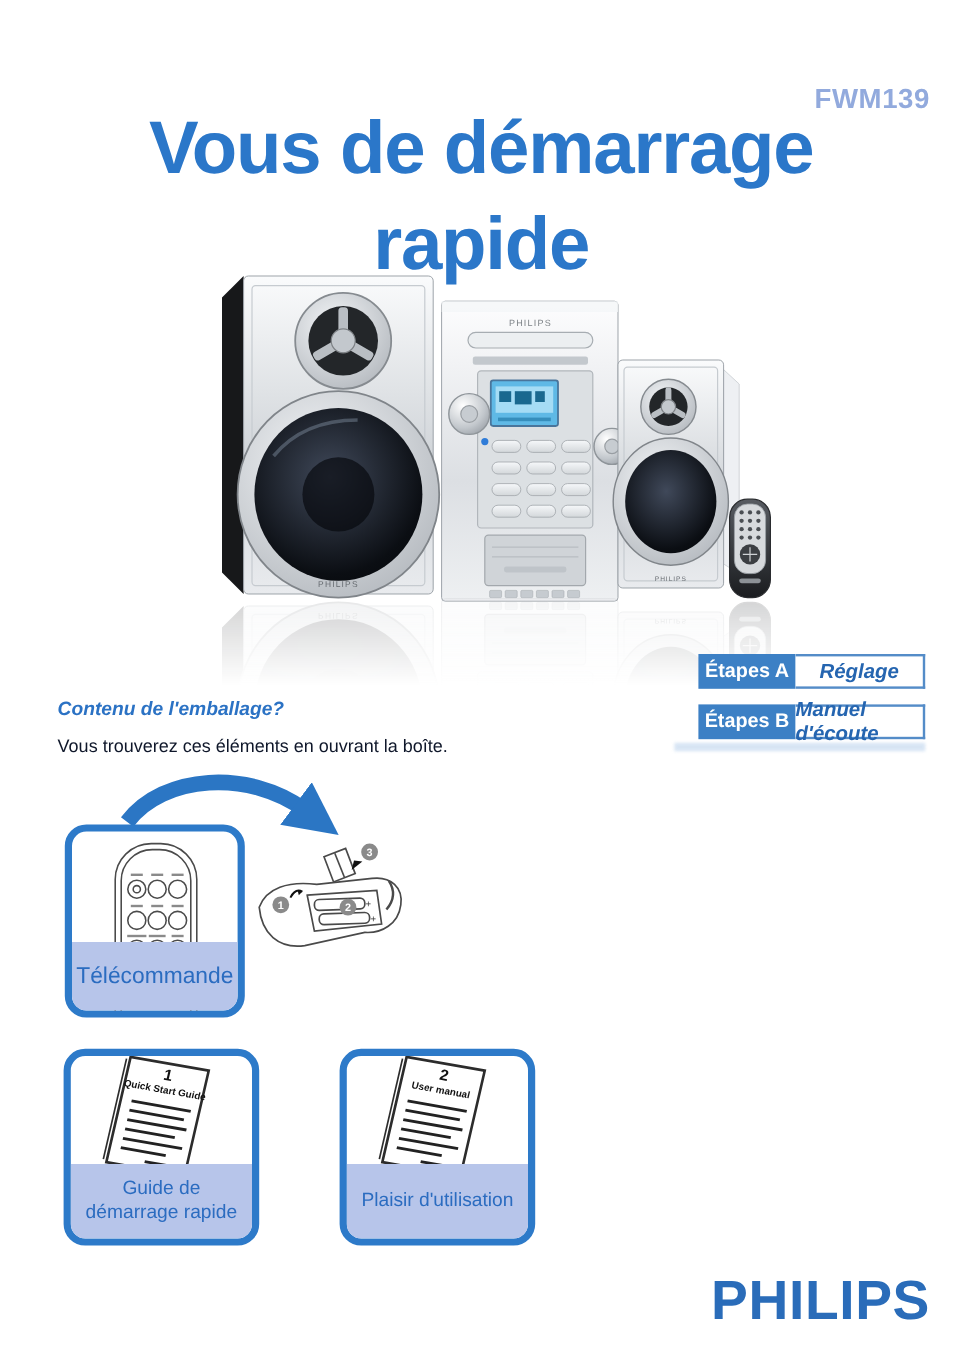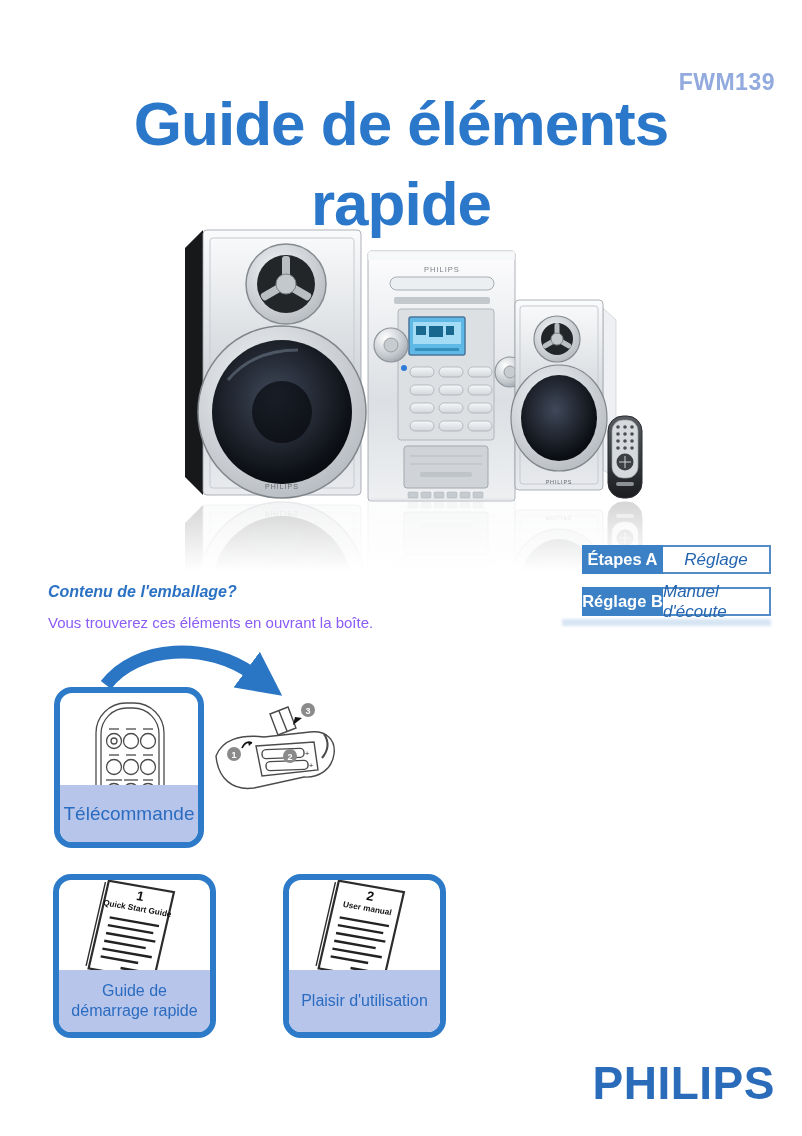--- a/index.html
+++ b/index.html
@@ -16,27 +16,27 @@
 
   
   .product{left:158px;top:220px;width:514px;height:372px;}
 
   
   .badge{left:562px;width:209px;height:29px;display:flex;box-sizing:border-box;}
   .badge-a{top:545px;} .badge-b{top:587px;}
   .badge .lbl{width:81px;background:#3c80c5;color:#ffffff;font-size:16.5px;font-weight:bold;
               display:flex;align-items:center;justify-content:center;margin-left:20px;}
   .badge .val{flex:1;background:#ffffff;border:2px solid #548cc8;border-left:none;
-              color:#2565b0;font-size:17px;font-weight:normal;font-style:italic;
+              color:#2565b0;font-size:17px;font-weight:bold;font-style:italic;
               display:flex;align-items:center;justify-content:center;box-sizing:border-box;}
   .badge-refl{left:562px;top:619px;width:209px;height:7px;background:#cadcf0;opacity:.75;filter:blur(1.5px);}
 
   
   .contents-heading{left:48px;top:583px;color:#2b72c4;font-size:16px;font-weight:bold;font-style:italic;}
-  .contents-sub{left:48px;top:614px;color:#8b5cf6;font-size:15px;}
+  .contents-sub{left:48px;top:614px;color:#0f172a;font-size:15px;}
 
   
   .big-arrow{left:92px;top:637px;width:198px;height:74px;}
   .battery{left:212px;top:690px;width:130px;height:110px;}
 
   
   .item-box{box-sizing:border-box;border:6px solid #2d7ac9;border-radius:18px;background:#ffffff;overflow:hidden;}
   .remote-box{left:54px;top:687px;width:150px;height:161px;}
   .guide-box{left:53px;top:874px;width:163px;height:164px;}
   .manual-box{left:283px;top:874px;width:163px;height:164px;}
@@ -51,21 +51,21 @@
   .logo{right:27px;top:1056px;font-size:46px;font-weight:bold;color:#2a6cb9;letter-spacing:0.5px;}
 </style>
 </head>
 <body>
 
 <div class="page">
 
   <div class="abs model">FWM139</div>
 
   <div class="abs title">
-    <div>Guide de éléments</div>
+    <div>Vous de démarrage</div>
     <div>rapide</div>
   </div>
 
   <svg class="abs product" viewBox="0 0 514 372">
     <defs>
       <linearGradient id="silver1" x1="0" y1="0" x2="0" y2="1">
         <stop offset="0" stop-color="#fafbfc"></stop>
           <stop offset=".55" stop-color="#d2d6da"></stop>
           <stop offset="1" stop-color="#e9ebee"></stop>
       </linearGradient>
@@ -232,21 +232,21 @@
     <g mask="url(#reflMask)" opacity=".55">
       <use href="#stereo-g" transform="translate(0,560) scale(1,-1)"></use>
     </g>
   </svg>
 
   <div class="abs badge badge-a">
     <div class="lbl">Étapes A</div>
     <div class="val">Réglage</div>
   </div>
   <div class="abs badge badge-b">
-    <div class="lbl">Réglage B</div>
+    <div class="lbl">Étapes B</div>
     <div class="val">Manuel d'écoute</div>
   </div>
   <div class="abs badge-refl"></div>
 
   <div class="abs contents-heading">Contenu de l'emballage?</div>
   <div class="abs contents-sub">Vous trouverez ces éléments en ouvrant la boîte.</div>
 
   <svg class="abs big-arrow" viewBox="0 0 198 74">
     <defs>
       <marker id="ah" markerWidth="3.4" markerHeight="3.4" refX="0.7" refY="1.7" orient="auto">

